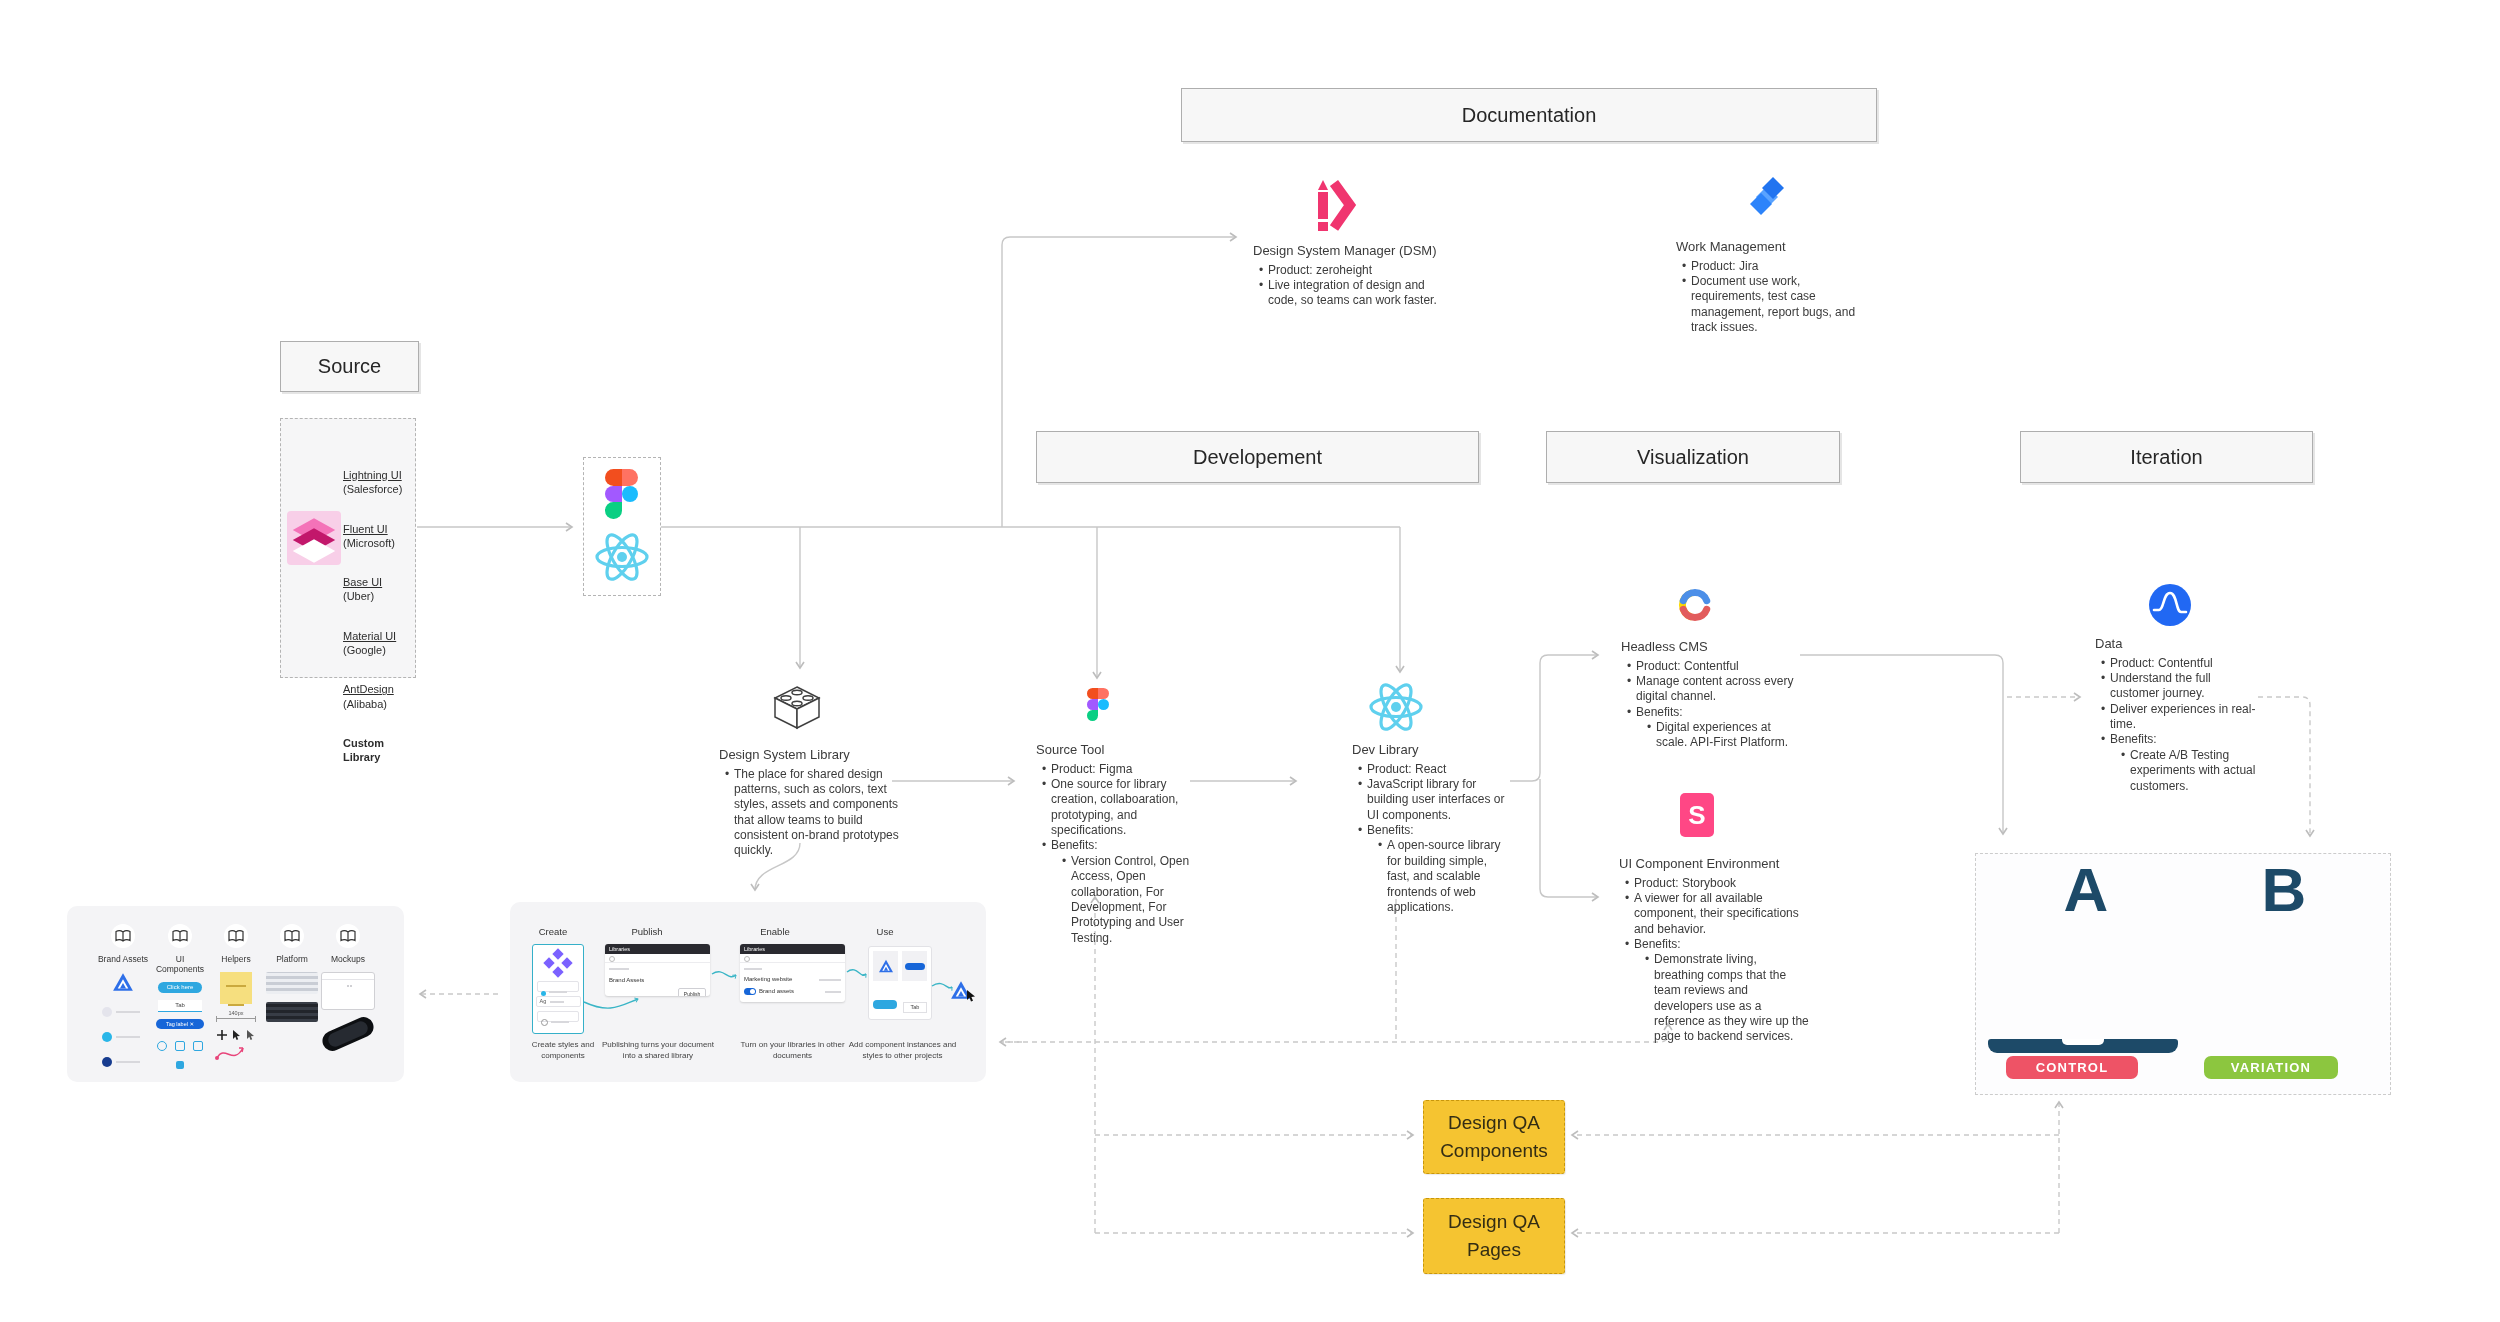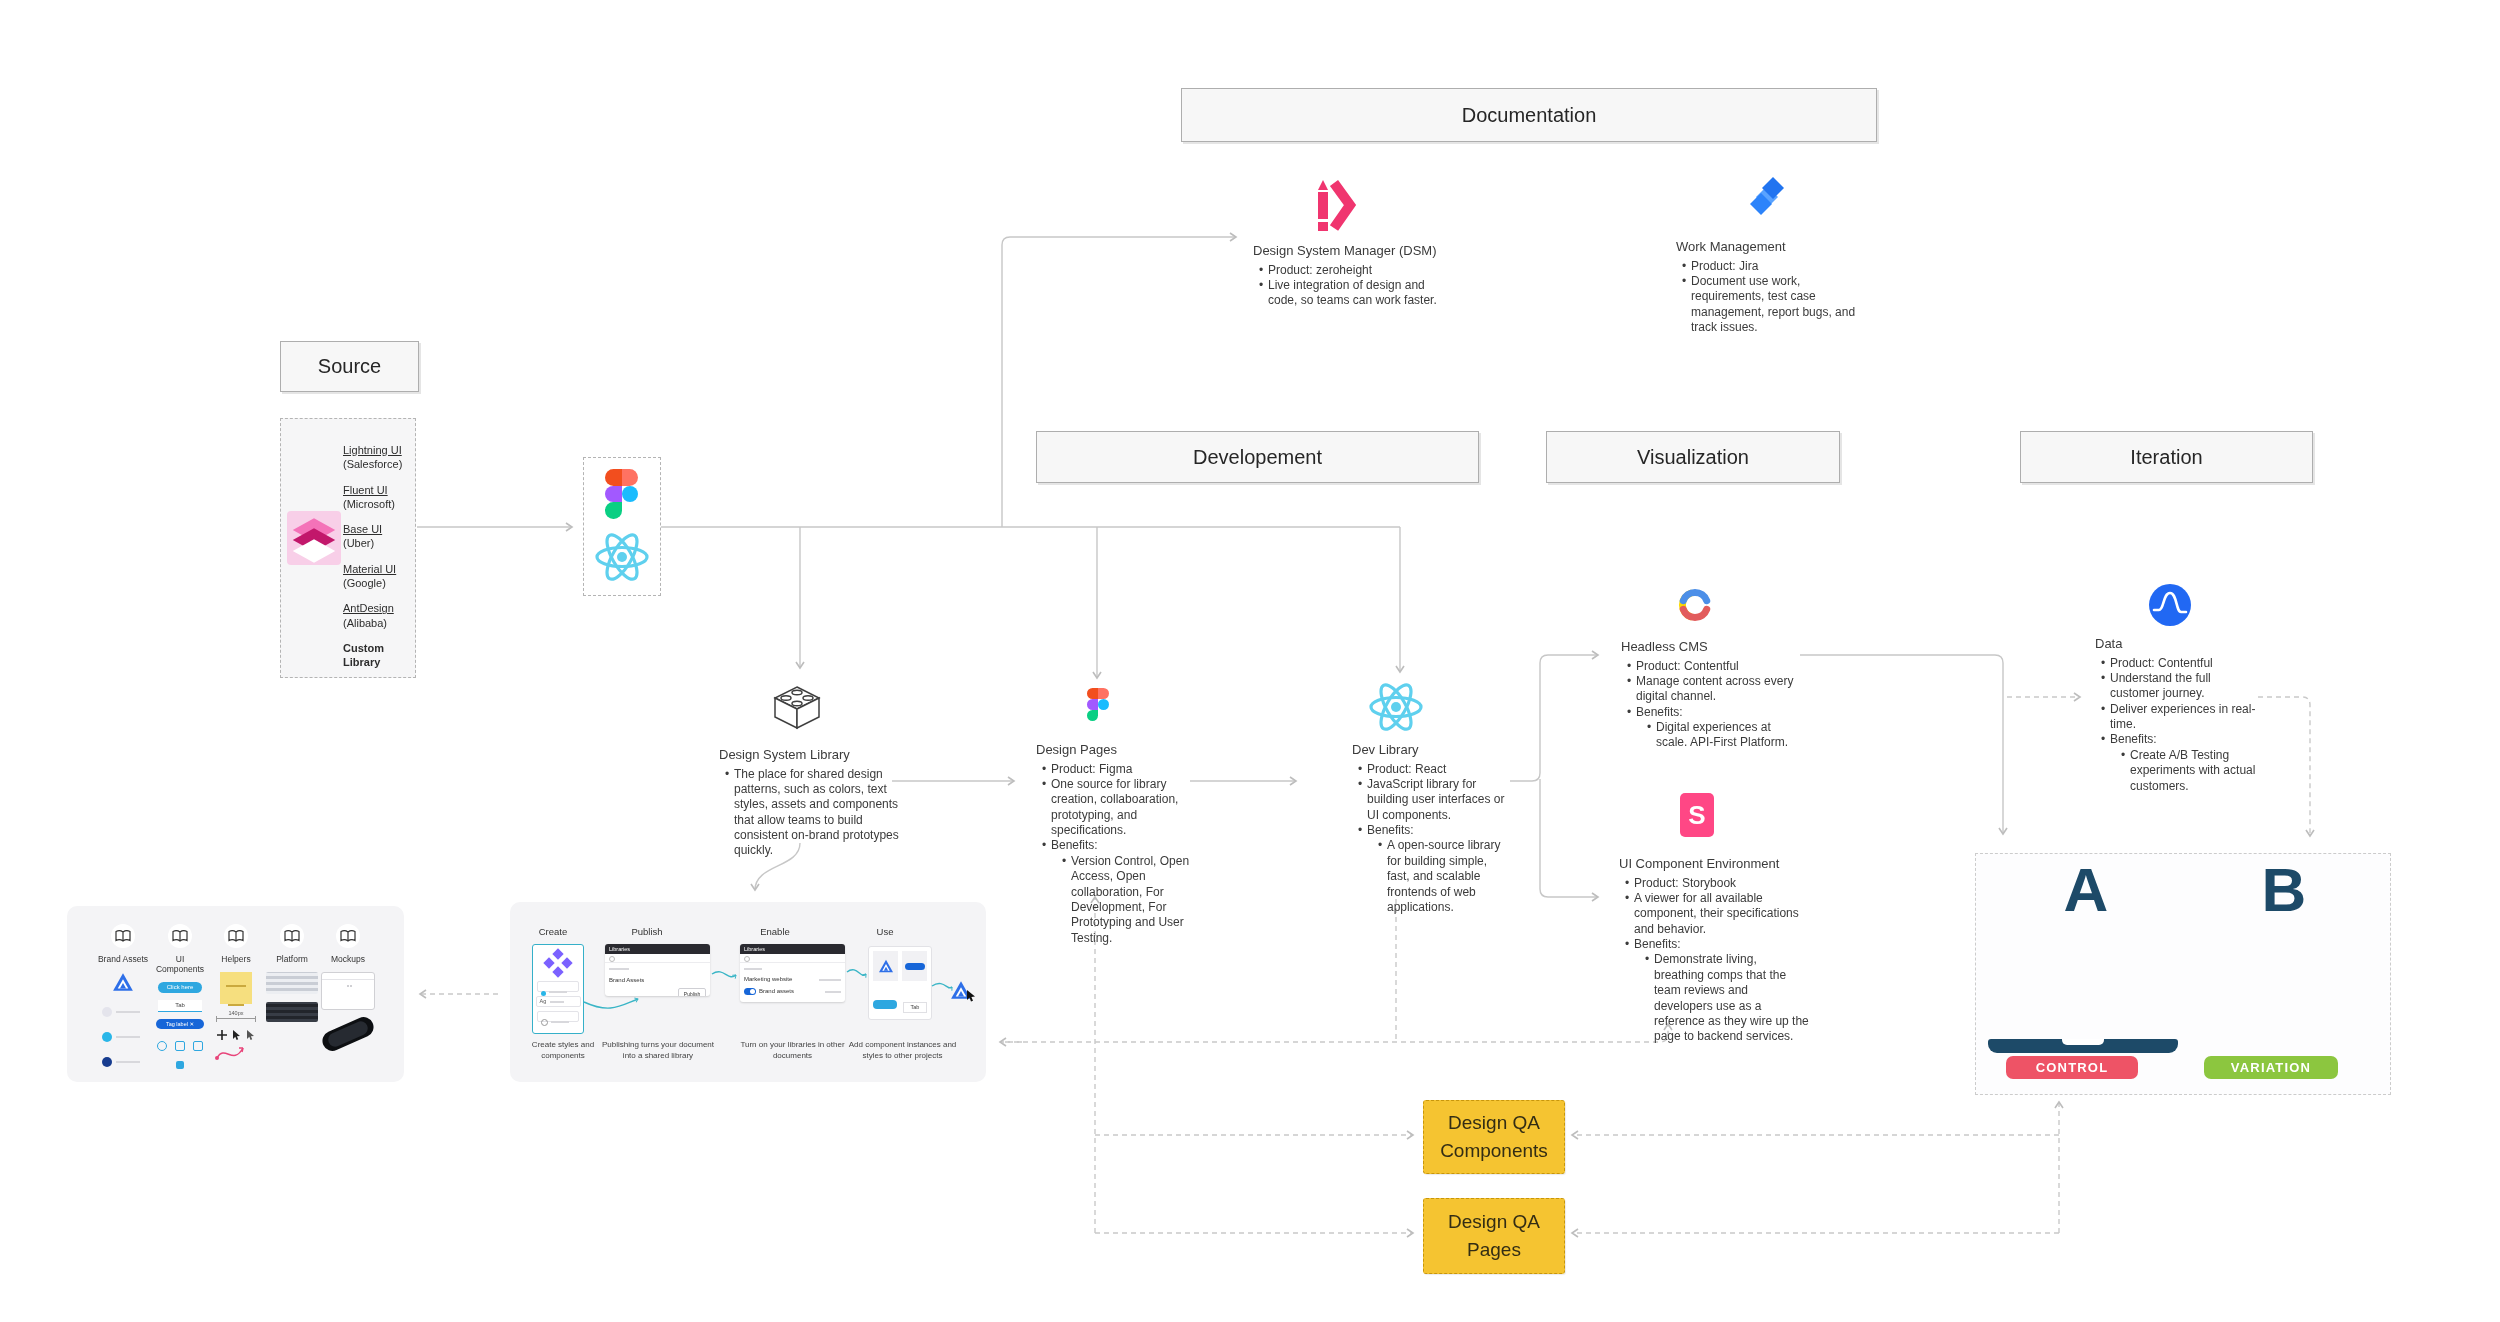--- a/index.html
+++ b/index.html
@@ -9,21 +9,21 @@
 
   
   .stage{position:absolute;z-index:3;background:#f7f7f7;border:1px solid #aeaeae;
          box-shadow:2px 2px 0 rgba(0,0,0,.10);display:flex;align-items:center;justify-content:center;
          font-size:20px;color:#262626;}
 
   
   .dashedbox{position:absolute;border:1.5px dashed #b4b4b4;z-index:2;}
   #source-panel{background:#f6f6f7;}
   #source-items{position:absolute;left:62px;top:24px;width:70px;}
-  .srcitem{margin-bottom:11px;font-size:11px;line-height:1.3;color:#2d2d2d;}
+  .srcitem{margin-bottom:11px;font-size:11px;line-height:1.3;color:#2d2d2d;margin-top:25px;}
   .srcname{text-decoration:underline;}
   .srcname.bold{text-decoration:none;font-weight:bold;}
   .srcorg{color:#2d2d2d;}
 
   
   .node{position:absolute;z-index:3;font-size:12px;line-height:1.28;color:#3b3b3b;}
   .ntitle{font-size:13px;margin-bottom:3px;}
   .brow{display:flex;}
   .brow .bdot{width:9px;margin-left:6px;flex:none;}
   .brow .btxt{flex:1;}
@@ -280,21 +280,21 @@
       </div>
     </div>
   <div class="node" style="left:719px;top:747px;width:180px">
       <div class="ntitle">Design System Library</div>
       <div class="brow">
         <div class="bdot">•</div>
         <div class="btxt">The place for shared design patterns, such as colors, text styles, assets and components that allow teams to build consistent on-brand prototypes quickly.</div>
       </div>
     </div>
   <div class="node" style="left:1036px;top:742px;width:165px">
-      <div class="ntitle">Design Pages</div>
+      <div class="ntitle">Source Tool</div>
       <div class="brow">
         <div class="bdot">•</div>
         <div class="btxt">Product: Figma</div>
       </div>
       <div class="brow">
         <div class="bdot">•</div>
         <div class="btxt">One source for library creation, collaboaration, prototyping, and specifications.</div>
       </div>
       <div class="brow">
         <div class="bdot">•</div>

